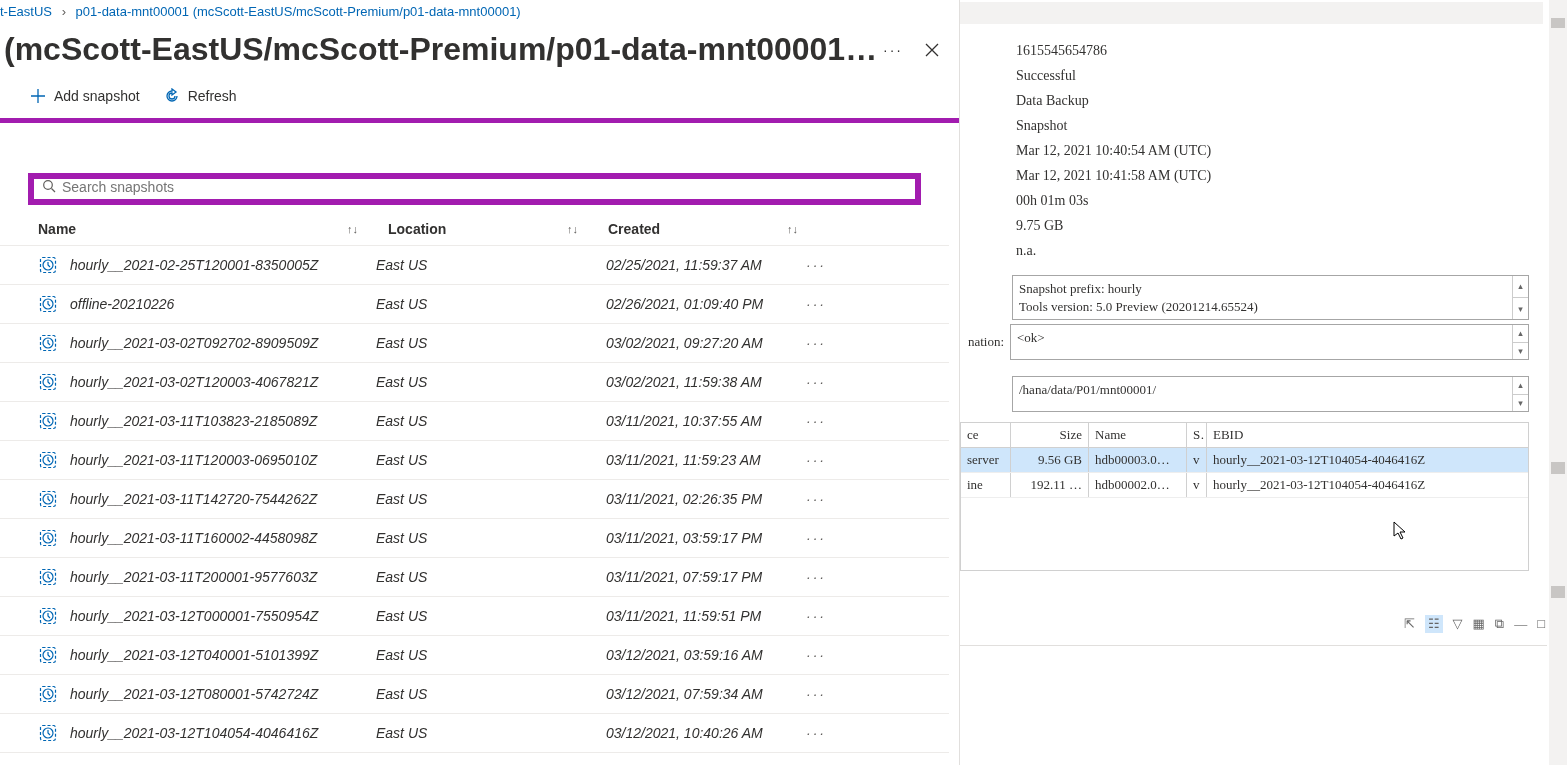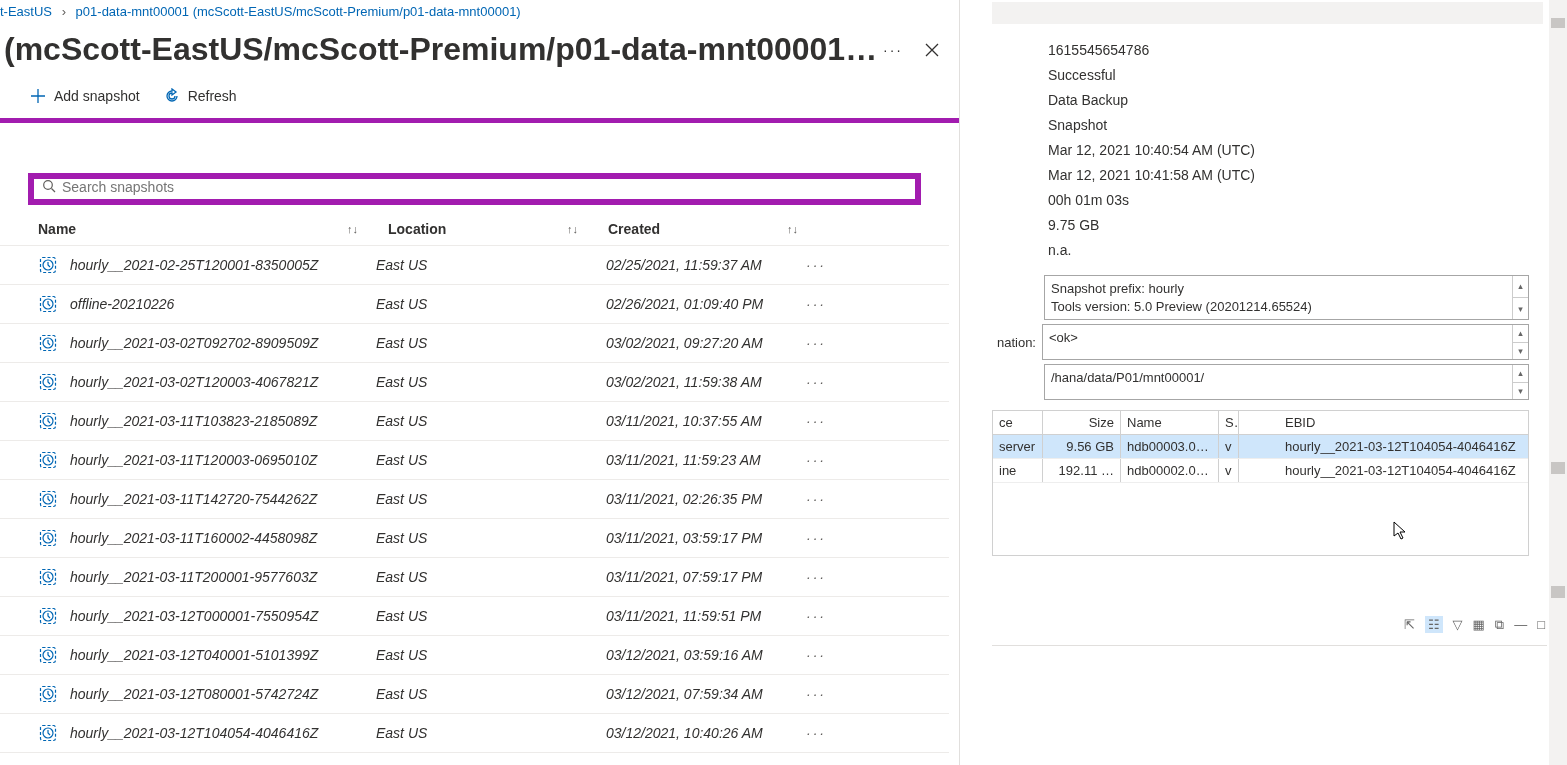--- a/index.html
+++ b/index.html
@@ -26,36 +26,36 @@
 .col-name { flex:0 0 350px; display:flex; justify-content:space-between; align-items:center;}
 .col-loc  { flex:0 0 220px; display:flex; justify-content:space-between; align-items:center;}
 .col-created { flex:0 0 220px; display:flex; justify-content:space-between; align-items:center;}
 .sort-ind { color:#605e5c; font-size:11px; padding-right:30px;}
 .row { display:flex; align-items:center; padding:0 28px 0 38px; height:39px; border-bottom:1px solid #edebe9; font-size:14px;font-style:italic;}
 .row .snap-icon { color:#0066b4; margin-right:12px; display:inline-flex;}
 .row .rname { flex:0 0 338px; display:flex; align-items:center;}
 .row .rloc { flex:0 0 230px;}
 .row .rcreated { flex:0 0 200px;}
 .row .rmore { color:#605e5c; letter-spacing:2px; cursor:pointer; }
-.right-panel { position:absolute; left:992px; top:0; right:0; height:765px; background:#fff;}
+.right-panel { position:absolute; left:960px; top:0; right:0; height:765px; background:#fff;font-family:Liberation Serif, serif;}
 .right-scrollbar { position:absolute; right:0; top:0; width:18px; height:765px; background:#f3f2f1;}
 .right-scrollbar .thumb { position:absolute; left:2px; right:2px; top:18px; height:10px; background:#c8c6c4;}
 .grey-band { background:#f3f2f1; height:22px; margin:2px 24px 8px 0;}
 .details-list { padding:6px 0 10px 56px; line-height:25px; font-size:14px; color:#323130;}
 .labelled-row { display:flex; align-items:center; margin:2px 38px 2px 0;}
 .labelled-row .lbl { min-width:50px; text-align:right; padding-right:6px; font-size:13px;}
 .textarea-like { flex:1; border:1px solid #a6a6a6; padding:4px 6px; font-size:13px; min-height:36px; position:relative; line-height:1.35;}
 .textarea-like .spin { position:absolute; right:0; top:0; bottom:0; width:16px; display:flex; flex-direction:column; }
 .spin .up,.spin .down{ flex:1; display:flex; align-items:center; justify-content:center; font-size:9px; color:#666; border-left:1px solid #ccc;}
 .spin .up{border-bottom:1px solid #ccc;}
 .mini-grid-wrap { margin:10px 38px 0 0; }
 .mini-grid { border:1px solid #d0d0d0; font-size:13px;}
 .mg-header { display:flex; background:#fff; border-bottom:1px solid #d0d0d0;}
 .mg-header > div, .mg-row > div { padding:4px 6px; border-right:1px solid #d0d0d0; overflow:hidden; white-space:nowrap; text-overflow:ellipsis;}
-.mg-header > div:last-child, .mg-row > div:last-child{border-right:none;margin-left:40px;}
+.mg-header > div:last-child, .mg-row > div:last-child{border-right:none;}
 .mg-row { display:flex; border-bottom:1px solid #eee;}
 .mg-row.sel { background:#cfe6fb;}
 .mg-c-left{flex:0 0 50px;}
 .mg-c-size{flex:0 0 78px; text-align:right;}
 .mg-c-name{flex:0 0 98px;}
 .mg-c-s{flex:0 0 20px;}
 .mg-c-ebid{flex:1;}
 .mg-empty-rows{height:72px;}
 .right-toolbar{position:absolute; bottom:132px; right:22px; display:flex; gap:10px; align-items:center; color:#666;}
 .right-toolbar span{cursor:pointer; font-size:13px;}
@@ -384,21 +384,21 @@
     <div class="lbl">nation:</div>
     <div class="textarea-like">
       <span>&lt;ok&gt;</span>
       <div class="spin">
           <div class="up">▴</div>
           <div class="down">▾</div>
         </div>
     </div>
   </div>
 
-  <div class="labelled-row" style="margin-left:52px; margin-top:4px;">
+  <div class="labelled-row" style="margin-left:52px; margin-top:16px;">
     <div class="textarea-like">
       <span>/hana/data/P01/mnt00001/</span>
       <div class="spin">
           <div class="up">▴</div>
           <div class="down">▾</div>
         </div>
     </div>
   </div>
 
   <div class="mini-grid-wrap">

